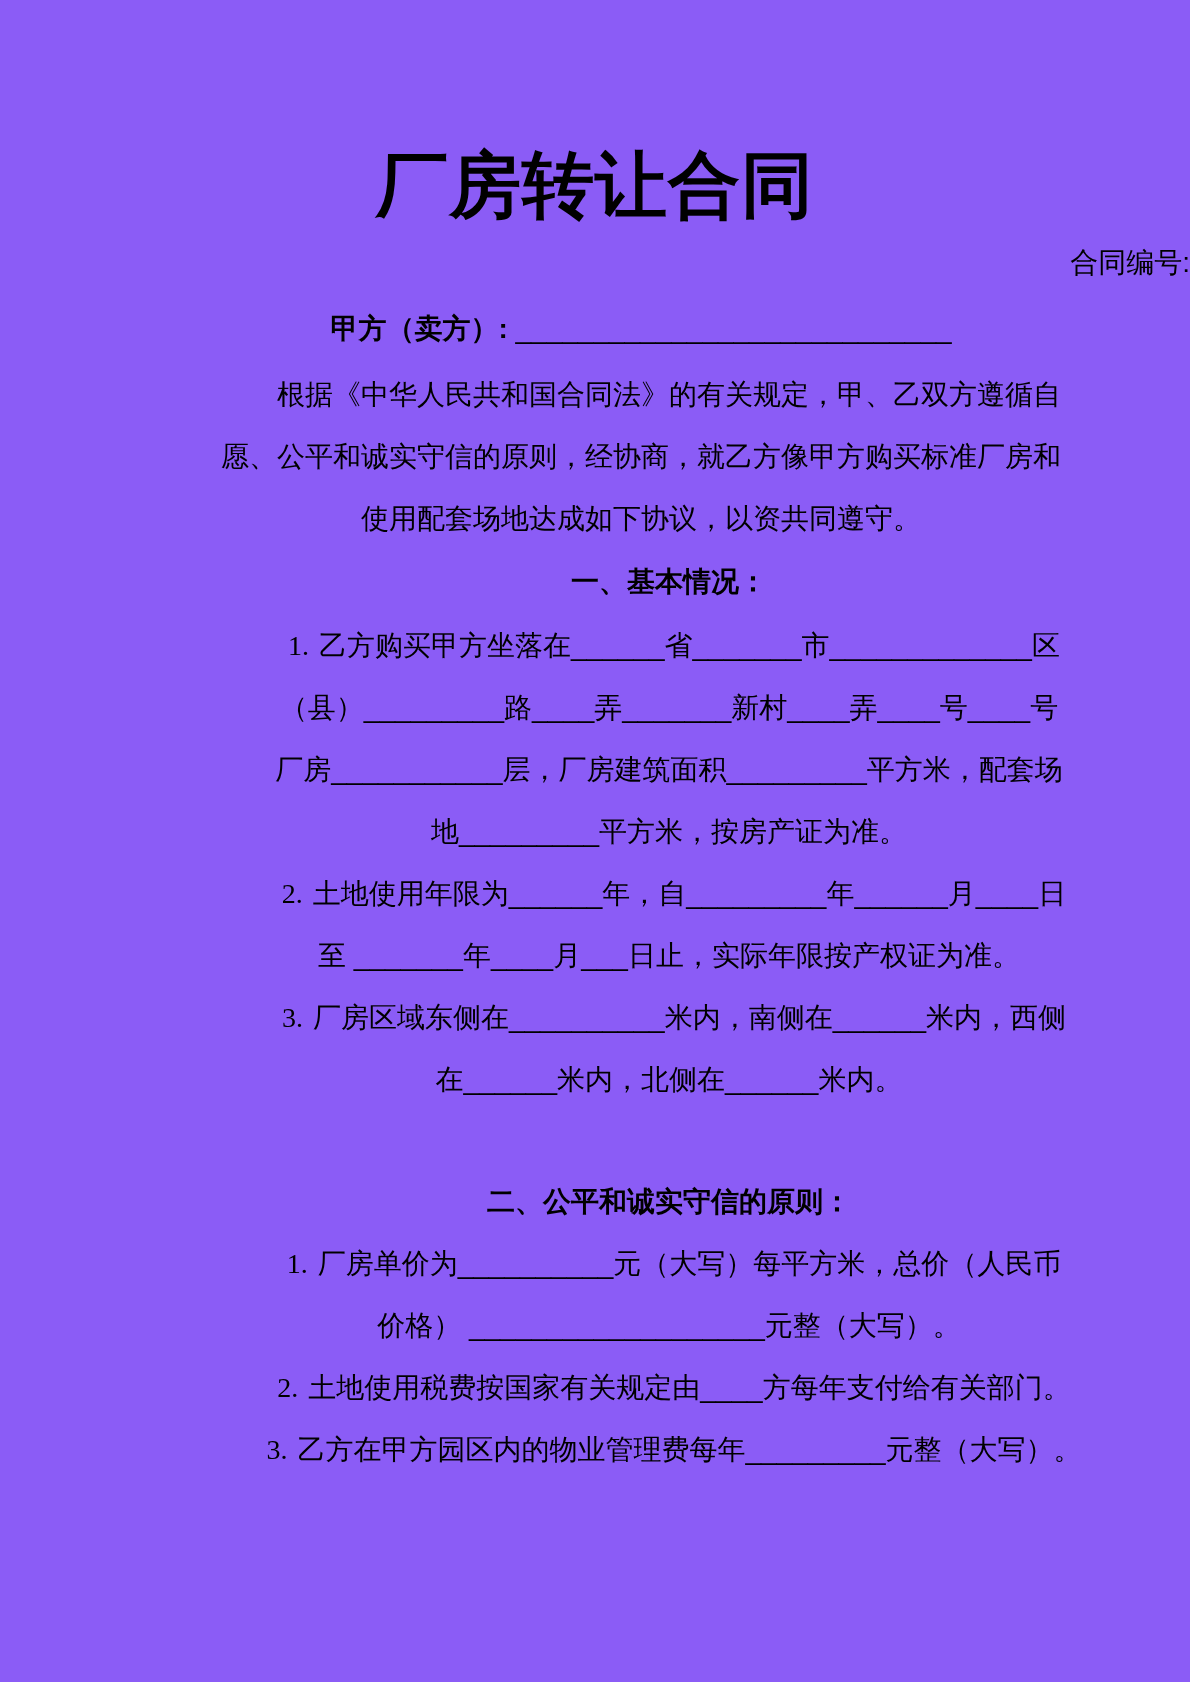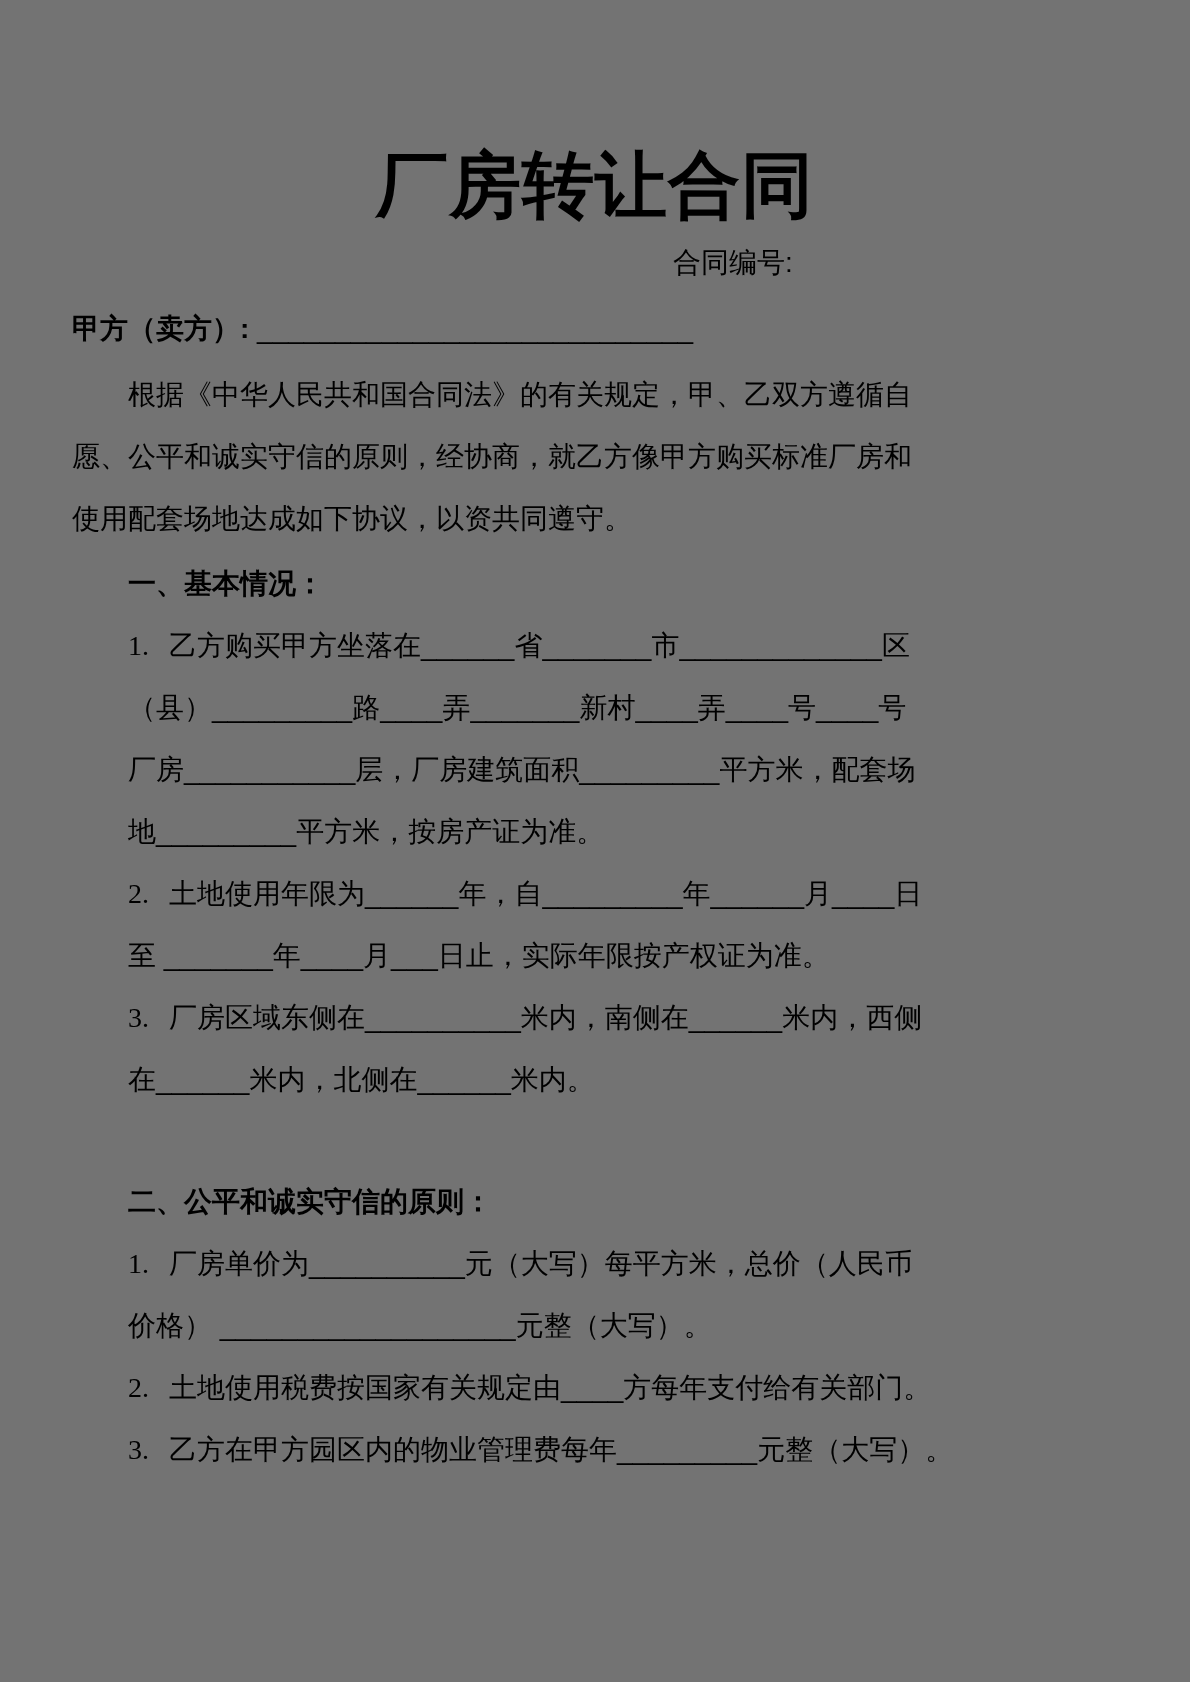--- a/index.html
+++ b/index.html
@@ -1,20 +1,20 @@
 <!DOCTYPE html>
 <html><head>
 <meta charset="utf-8">
 <style>
   html, body { margin: 0; padding: 0; background: #ffffff; }
   .page {
     position: relative;
     width: 1190px;
     height: 1682px;
-    background: #737373;
+    background: #8b5cf6;
     color: #000000;
     font-family: "Liberation Sans", sans-serif;
     overflow: hidden;
   }
   .title {
     margin-top: 140px;
     font-size: 72px;
     line-height: 90px;
     font-weight: 700;
     text-align: center;
@@ -22,28 +22,29 @@
     white-space: pre;
   }
   .ln {
     font-size: 28px;
     line-height: 62px;
     white-space: pre;
   }
   .contract-no {
     margin-left: 673px;
     margin-top: 2px;
+    text-align: right;
   }
-  .content { padding-left: 72px; }
+  .content { padding-left: 92px; text-align: center; }
   .party { font-weight: 700; }
   .party .blank { font-weight: 400; }
   .party-a { margin-top: 4px; }
   .preamble-first { margin-top: 4px; text-indent: 56px; }
   .heading { font-weight: 700; margin-left: 56px; }
-  .heading-1 { margin-top: 3px; }
+  .heading-1 { margin-top: 3px; font-family: Liberation Mono, monospace; }
   .heading-2 { margin-top: 60px; }
   .item-line { margin-left: 56px; }
   .num {
     font-family: "Liberation Serif", serif;
     display: inline-block;
     width: 41px;
   }
 </style>
 </head>
 <body>

